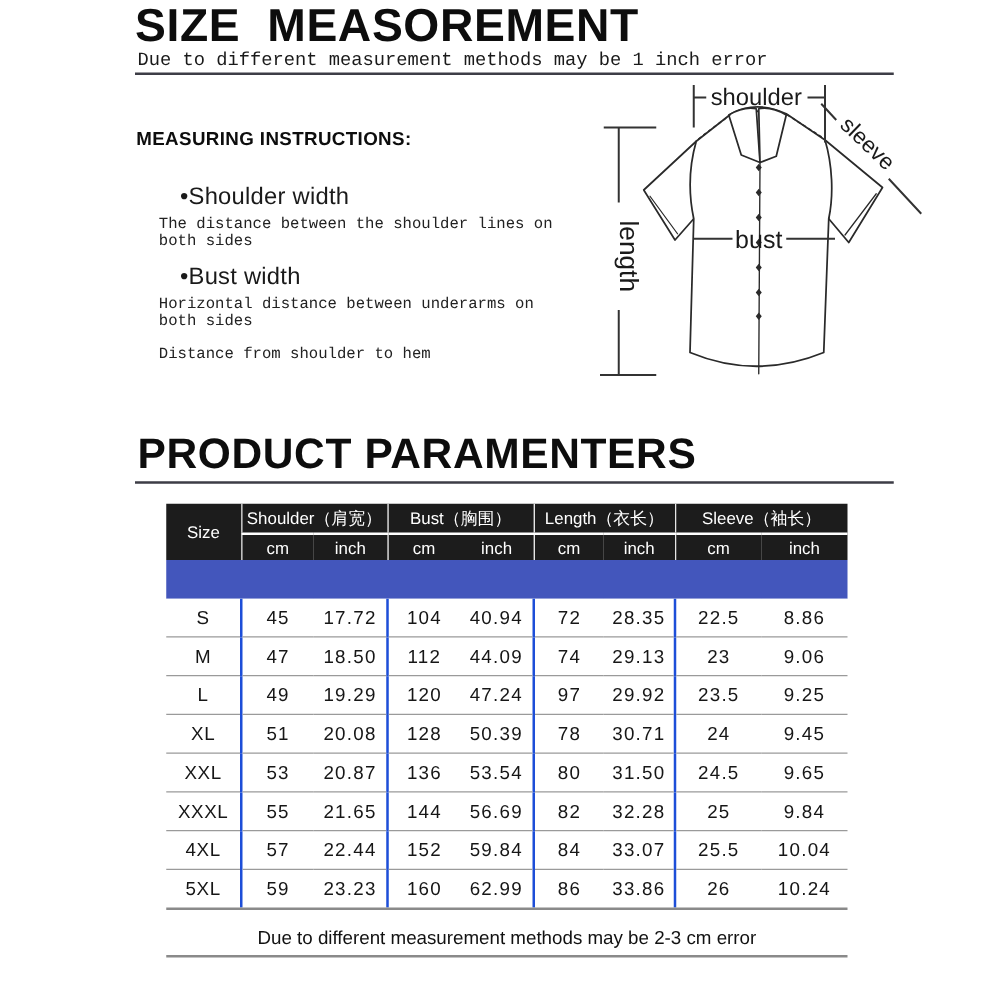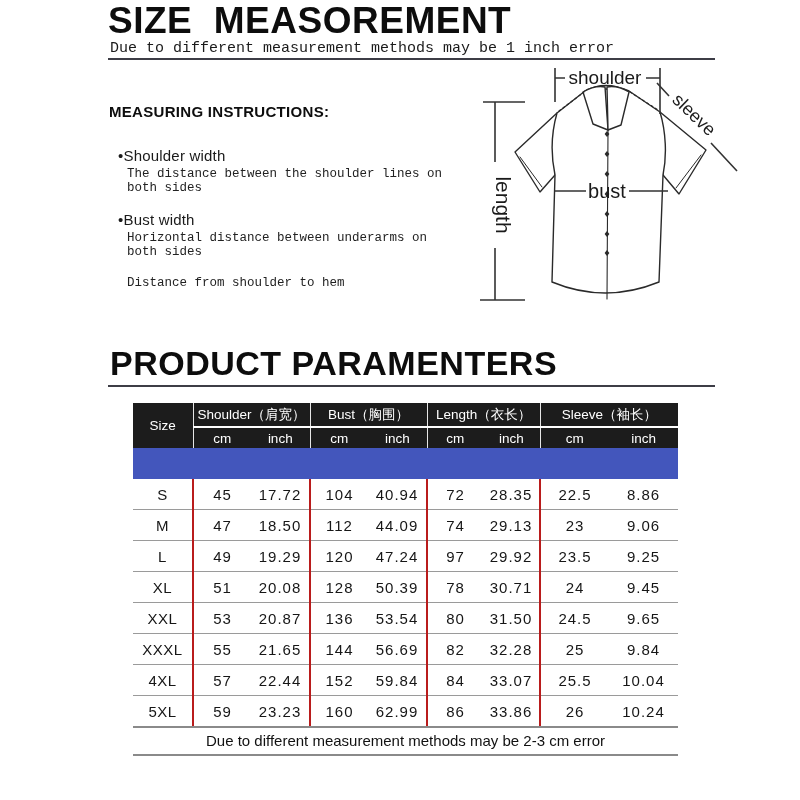--- a/index.html
+++ b/index.html
@@ -24,21 +24,21 @@
   .rule-mid{top:385px;}
   
   .mi-heading{
     position:absolute;left:109px;top:103px;
     font-size:15px;font-weight:bold;letter-spacing:.3px;color:#0d0d0d;
   }
   .mi-item{position:absolute;left:118px;width:330px;}
   .mi-item-1{top:147px;}
   .mi-item-2{top:211px;}
   .mi-item-3{top:273px;}
-  .mi-title{font-size:15px;color:#1a1a1a;letter-spacing:.2px;}
+  .mi-title{font-size:19px;color:#1a1a1a;letter-spacing:.2px;margin-left:26px;}
   .mi-desc{font-size:12.5px;color:#222;margin-top:3px;padding-left:9px;font-family:Liberation Mono, monospace;}
   
   .diagram{position:absolute;left:445px;top:58px;}
   .diagram text{font-family:"Liberation Sans","DejaVu Sans",sans-serif;fill:#1a1a1a;}
   
   .pp-heading{
     position:absolute;left:110px;top:344px;
     font-size:34px;font-weight:bold;letter-spacing:.5px;color:#0d0d0d;
   }
   
@@ -54,25 +54,25 @@
   .hsep{border-left:1px solid #e6e6e6;}
   .blue-row{height:31px;background:var(--accent,#4356bc);padding:0;}
   .size-table td{padding:0;}
   .val,.size-cell{
     height:30px;text-align:center;font-size:15px;color:#161616;
     letter-spacing:1px;background:#fff;
   }
   .size-cell{letter-spacing:.5px;}
   tr.data-row{border-bottom:1px solid #9a9a9a;}
   tr.data-row:last-child{border-bottom:none;}
-  .bsep{border-left:2px solid #b91c1c;}
+  .bsep{border-left:2px solid #1d4ed8;}
   .table-footer{
     border-top:2px solid #8a8a8a;border-bottom:2px solid #8a8a8a;
     text-align:center;font-size:15px;color:#111;
-    padding:4px 0 5px 0;
+    padding:14px 0 5px 0;
   }
 </style>
 </head>
 <body>
 
 <div class="main-title">SIZE  MEASOREMENT</div>
 <div class="subtitle">Due to different measurement methods may be 1 inch error</div>
 <div class="rule rule-top"></div>
 
 <div class="mi-heading">MEASURING INSTRUCTIONS:</div>

